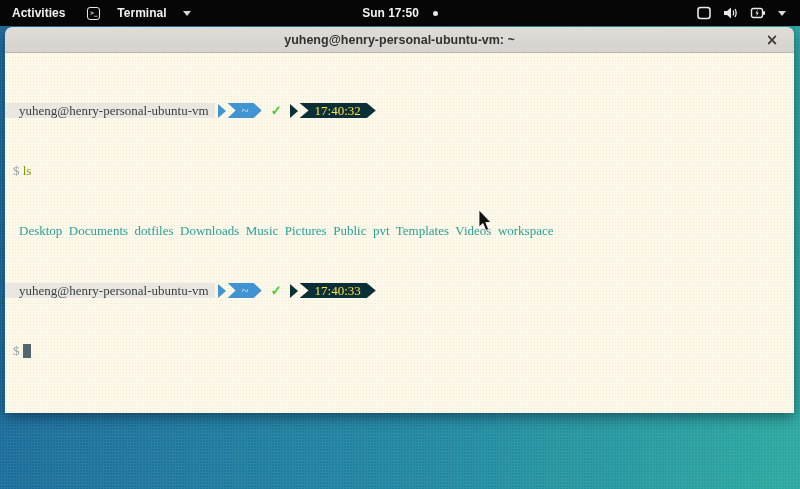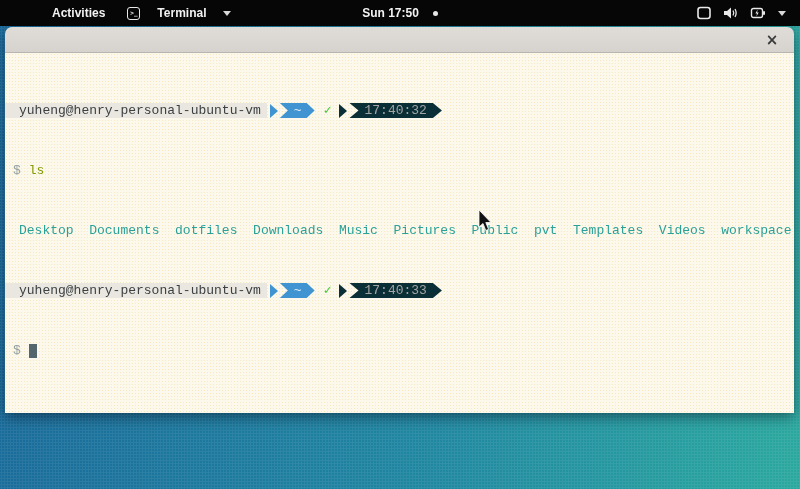--- a/index.html
+++ b/index.html
@@ -14,21 +14,21 @@
   }
 
   
   .topbar {
     position:absolute; top:0; left:0; width:800px; height:26px;
     background:#060606; color:#f2f2f2;
     display:flex; align-items:center; justify-content:space-between;
     font-size:12px; font-weight:700; z-index:30;
   }
   .topbar-left { display:flex; align-items:center; height:100%; }
-  .activities { padding:0 12px; height:100%; display:flex; align-items:center; cursor:pointer;margin-left:40px; }
+  .activities { padding:0 12px; height:100%; display:flex; align-items:center; cursor:pointer; }
   .app-menu { display:flex; align-items:center; gap:17px; padding:0 10px; height:100%; cursor:pointer; }
   .term-glyph {
     width:13px; height:13px; border:1px solid #e8e8e8; border-radius:3px;
     display:flex; align-items:center; justify-content:flex-start;
     font-family:"DejaVu Sans Mono",monospace; font-size:6px; line-height:6px;
     padding-left:2px; color:#e8e8e8; font-weight:700;
   }
   .caret-down { width:0; height:0; border-left:4px solid transparent; border-right:4px solid transparent; border-top:5px solid #d8d8d8; }
   .topbar-center { position:absolute; left:0; right:0; top:0; height:26px; display:flex; align-items:center; justify-content:center; gap:6px; pointer-events:none; }
   .clock-btn { pointer-events:auto; display:flex; align-items:center; gap:14px; cursor:pointer; }
@@ -58,21 +58,21 @@
     font-size:15px; font-weight:700; color:#3a3a3a; cursor:pointer;
     display:flex; align-items:center; justify-content:center;
     font-family:"DejaVu Sans",sans-serif;
   }
 
   .term-body {
     flex:1;
     background-color:#fdf8ec;
     background-image:radial-gradient(#f5e9c2 0.8px, transparent 0.9px);
     background-size:3px 3px;
-    font-family:Liberation Mono, monospace;
+    font-family:Liberation Serif, serif;
     font-size:13px; line-height:15px;
     color:#586e75;
     padding:5px 0 0 0;
     white-space:pre; overflow:hidden;
     cursor:text;
   }
 
   .tline { height:15px; display:flex; align-items:center; }
   .plain-pad { padding-left:8px; }
 
@@ -84,21 +84,21 @@
   .pl-tri { width:0; height:0; border-top:7.5px solid transparent; border-bottom:7.5px solid transparent; margin-left:3px; }
   .tri-blue { border-left:8px solid #3f94d1; }
   .tri-dark { border-left:8px solid #0b2f36; }
   .seg-path {
     background:#3f94d1; color:#e3eef8; height:15px;
     display:flex; align-items:center; padding:0 13px 0 14px; margin-left:2px;
     clip-path:polygon(0 0, calc(100% - 8px) 0, 100% 50%, calc(100% - 8px) 100%, 0 100%, 8px 50%);
   }
   .seg-check { color:#3ecc33; font-weight:700; padding:0 5px 0 9px; }
   .seg-time {
-    background:#0b2f36; color:#a3a3a3; height:15px;
+    background:#0b2f36; color:#fde047; height:15px;
     display:flex; align-items:center; padding:0 15px 0 15px; margin-left:2px;
     clip-path:polygon(0 0, calc(100% - 9px) 0, 100% 50%, calc(100% - 9px) 100%, 0 100%, 9px 50%);
   }
 
   .dollar { color:#93a1a1; }
   .cmd { color:#859900; }
   .dirs { color:#2aa198; }
   .cursor-block { display:inline-block; width:8px; height:14px; background:#54666d; vertical-align:text-bottom; }
 
   
@@ -143,20 +143,21 @@
           <rect x="13" y="5" width="2" height="4" rx="1" fill="#e8e8e8"></rect>
           <polygon points="7.6,3.5 5.4,7.4 7,7.4 6.4,10.5 8.7,6.5 7.1,6.5" fill="#e8e8e8"></polygon>
         </svg>
     </span>
     <span class="caret-down"></span>
   </div>
 </div>
 
 <div class="window">
   <div class="titlebar">
+    <span class="title">yuheng@henry-personal-ubuntu-vm: ~</span>
     <button class="close-btn">×</button>
   </div>
 
   <div class="term-body">
     
     <div class="tline">
       <span class="seg-user">yuheng@henry-personal-ubuntu-vm</span>
       <span class="pl-tri tri-blue"></span>
       <span class="seg-path">~</span>
       <span class="seg-check">✓</span>

